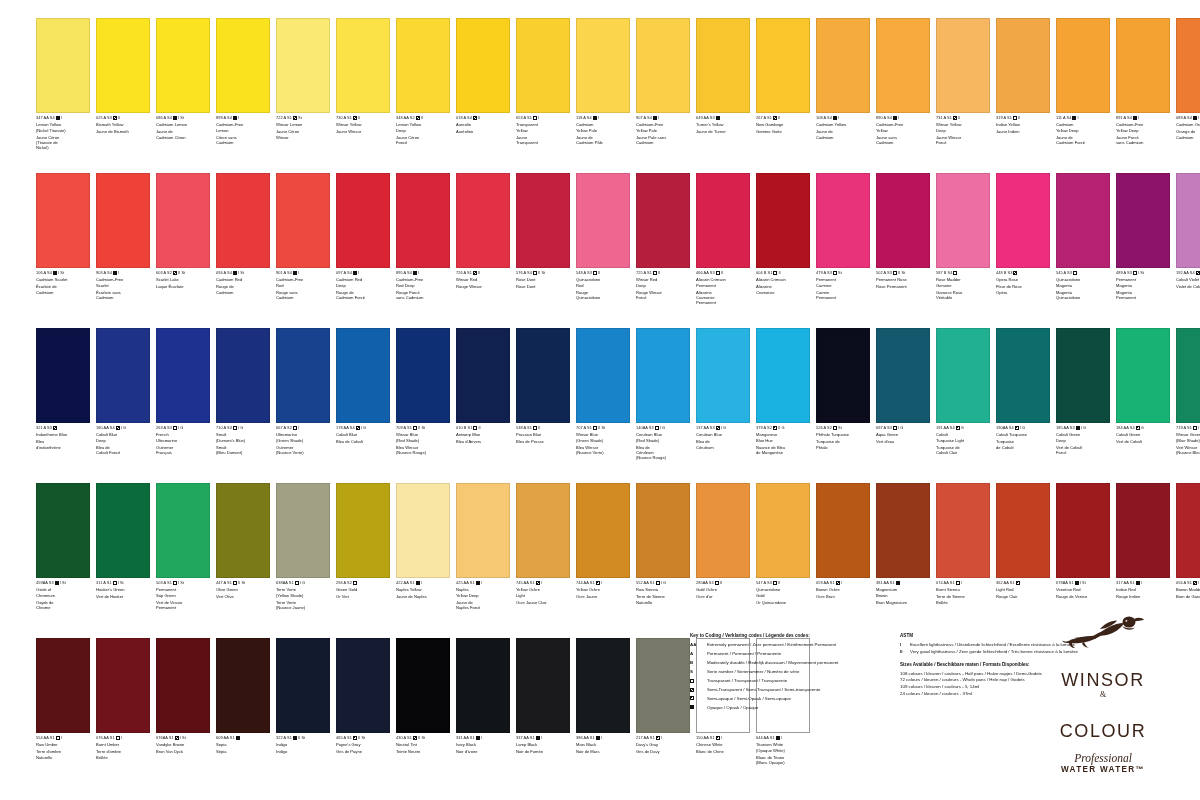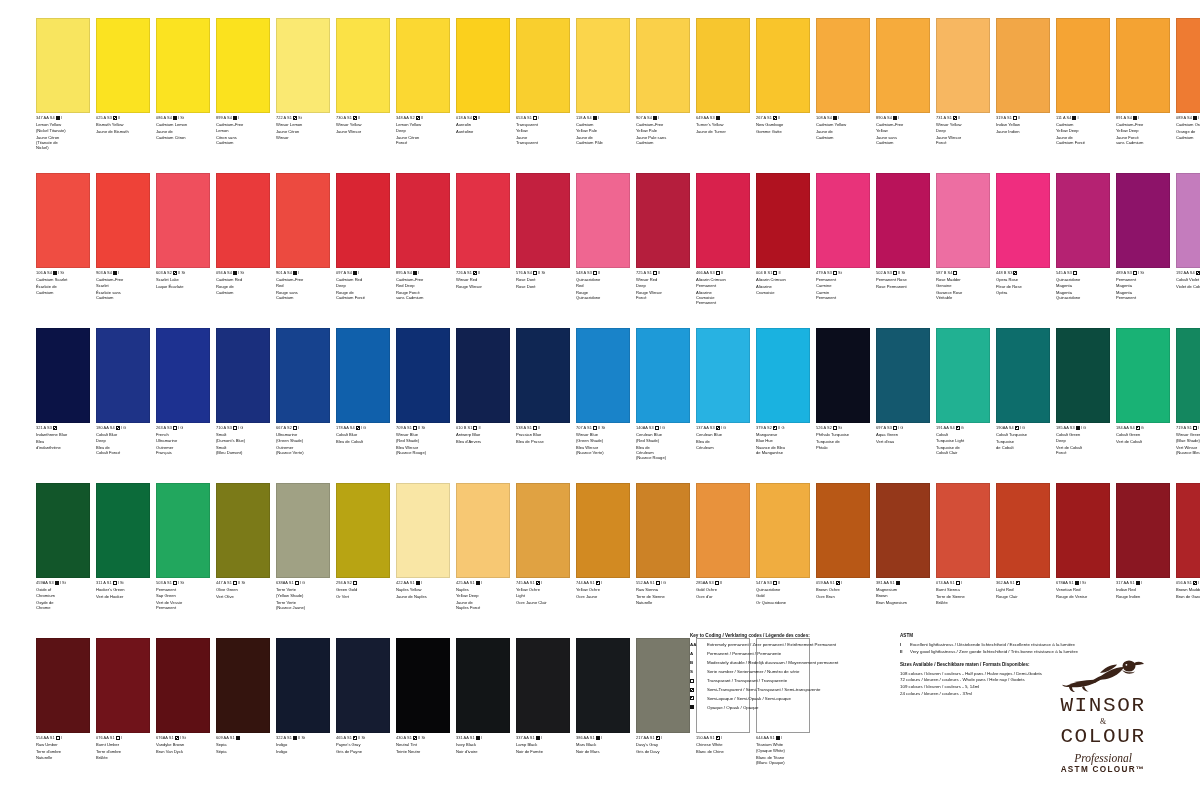--- a/index.html
+++ b/index.html
@@ -55,23 +55,23 @@
   .keytable{border-collapse:collapse;}
   .keytable td{padding:0 0 2.1px 0;vertical-align:middle;font-size:4.4px;}
   .keytable td.sym{width:17px;white-space:nowrap;font-weight:bold;}
   .astm-row{display:flex;gap:0;}
   .astm-row .k{width:10px;flex:0 0 10px;font-weight:bold;}
   .sizes p{margin:0;font-size:4.4px;line-height:1.5;}
 
   
   .logo{position:absolute;right:22px;bottom:26px;text-align:center;color:#3b2318;width:150px;}
   .logo .lion{display:block;margin:0 auto 2px auto;}
-  .logo .wn{font-family:Liberation Mono, monospace;font-size:21px;letter-spacing:1.6px;line-height:1.08;}
+  .logo .wn{font-family:Liberation Sans, sans-serif;font-size:18px;letter-spacing:1.6px;line-height:1.08;margin-top:22px;}
   .logo .amp{font-family:"Liberation Serif","DejaVu Serif",serif;font-size:8px;line-height:1.1;}
-  .logo .prof{font-family:"Liberation Serif","DejaVu Serif",serif;font-style:italic;font-size:11.5px;margin-top:3px;}
+  .logo .prof{font-family:"Liberation Serif","DejaVu Serif",serif;font-style:italic;font-size:11.5px;margin-top:11px;}
   .logo .wc{font-size:8.2px;font-weight:bold;letter-spacing:1.3px;margin-top:1px;}
 </style>
 </head>
 <body>
 
 <div id="sheet">
   <div id="rows">
       <div class="row" style="top: 18px; left: 36px;">
         <div class="block">
           <div class="cell">
@@ -1385,15 +1385,15 @@
         <path d="M62 11 C66 13.5 71 14 75 12.5 C72 15.5 66 16 62 11 Z"></path>
         <path d="M12 27.5 C12 30 13 32 15 33 C12 33 9.5 31 9 28 Z"></path>
         <path d="M24 27 C25 29.6 26.5 31.6 28.6 32.6 C25.6 32.8 22.8 31 22 28 Z"></path>
         <path d="M2 25.8 C5 26.6 8 27 11 27.1 C8 28.6 4 28.4 2 25.8 Z"></path>
       </g>
     </svg>
     <div class="wn">WINSOR</div>
     <div class="amp">&amp;</div>
     <div class="wn">COLOUR</div>
     <div class="prof">Professional</div>
-    <div class="wc">ASTM COLOUR™</div>
+    <div class="wc">WATER WATER™</div>
   </div>
 </div>
 
 </body></html>

